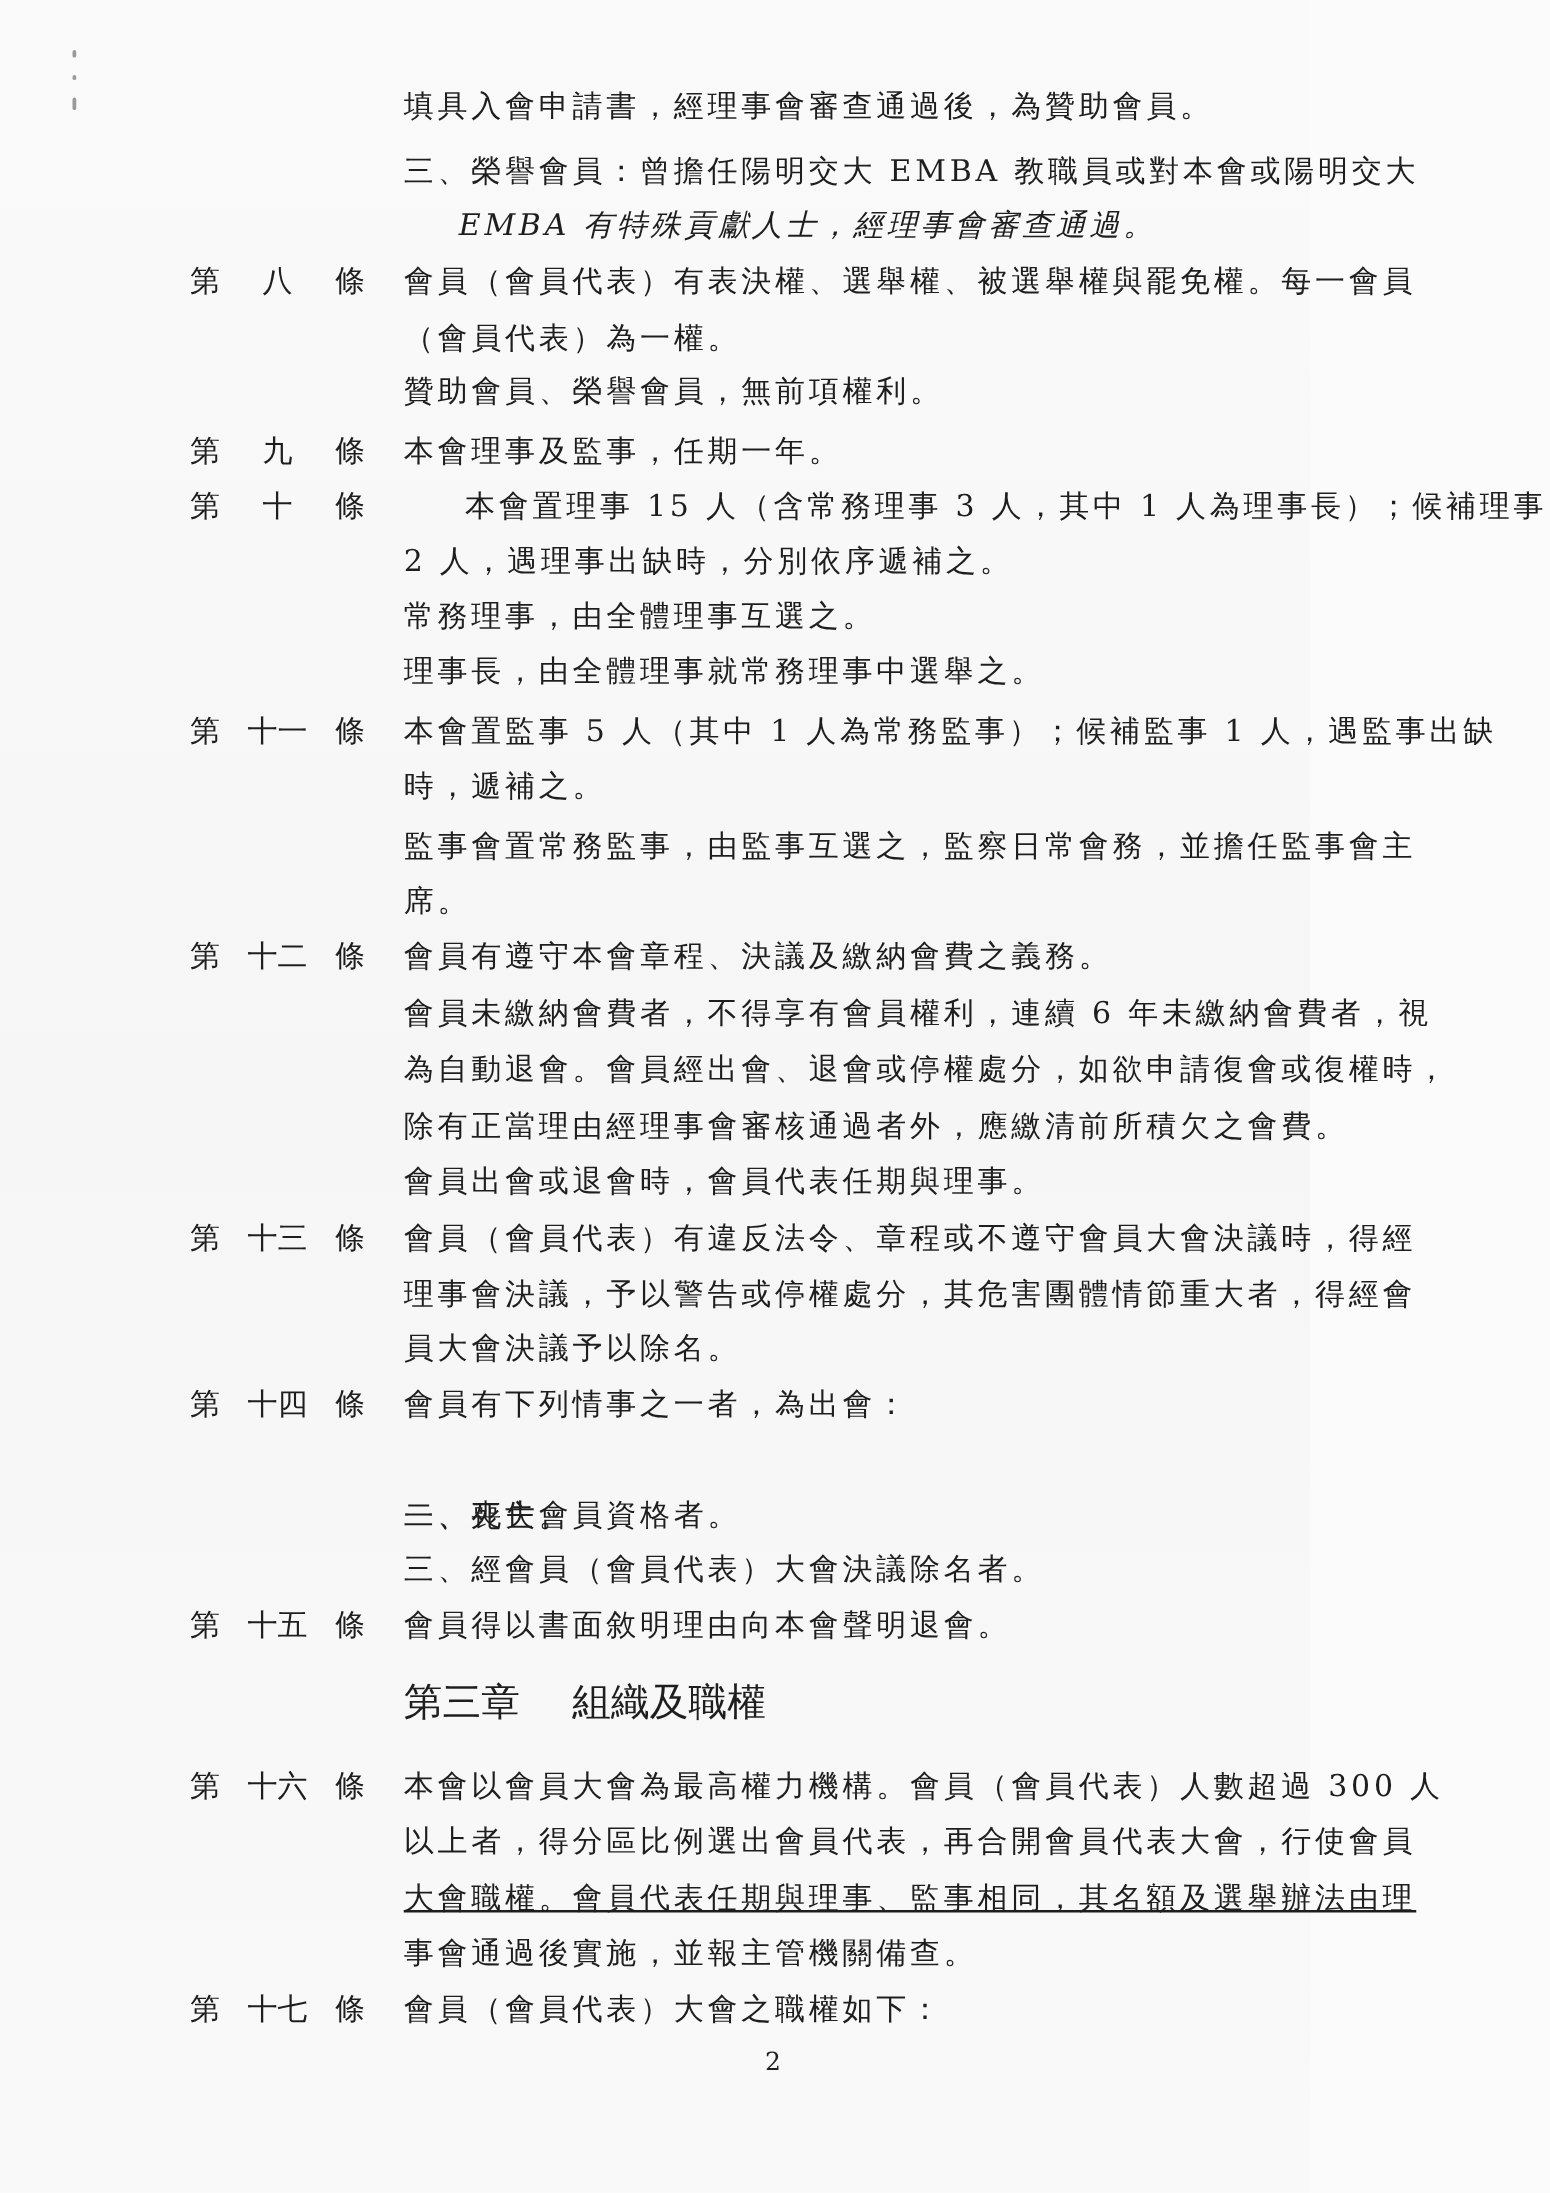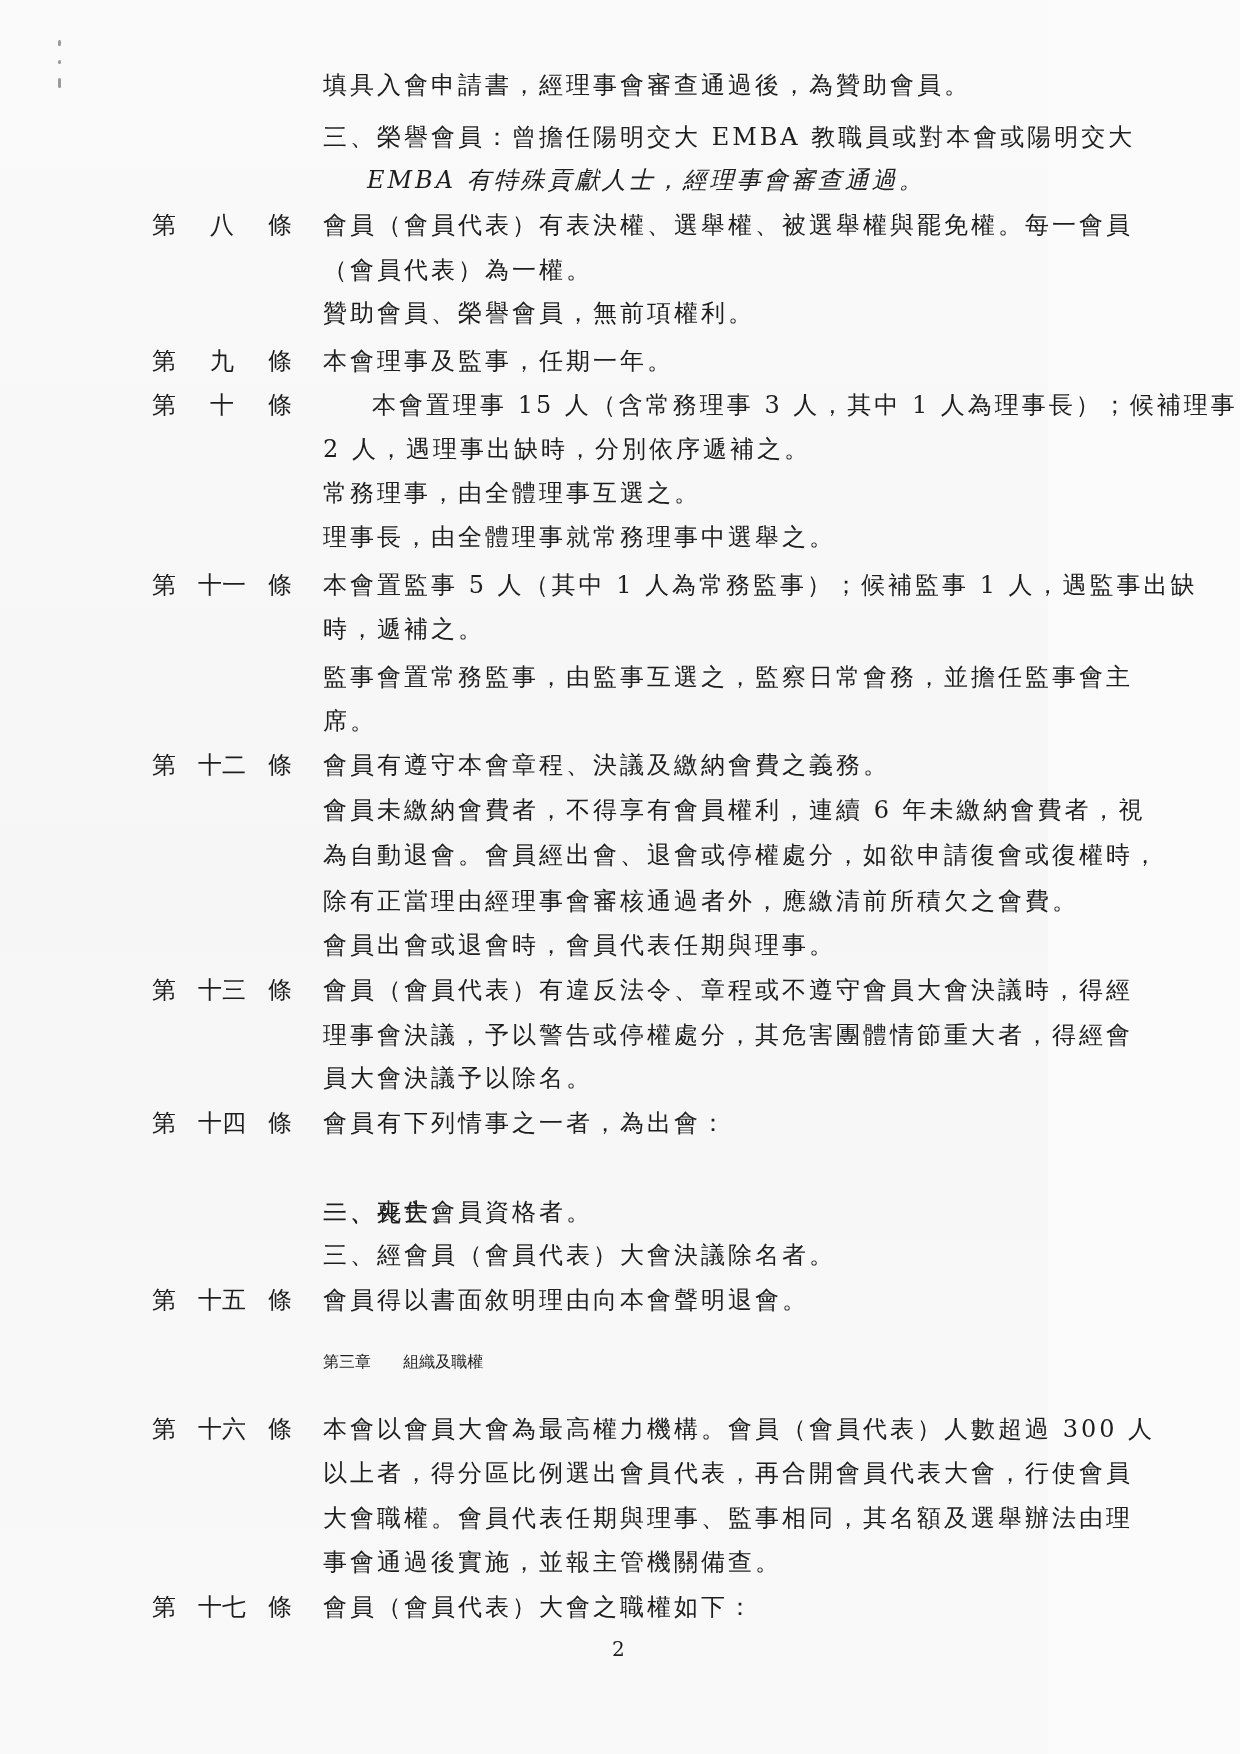--- a/index.html
+++ b/index.html
@@ -31,21 +31,21 @@
     font-size: 24px;
     line-height: 30px;
     white-space: nowrap;
     width: 140px;
     display: flex;
     justify-content: space-between;
   }
   .label span { display: inline-block; }
   .chapter {
     position: absolute;
-    font-size: 16px; line-height: 30px; white-space: nowrap;
+    font-size: 31px; line-height: 30px; white-space: nowrap;
   }
   .pagenum {
     position: absolute; left: 612px; top: 1637px;
     font-size: 20px; line-height: 24px;
   }
 </style>
 </head>
 <body>
 
 <div class="page">
@@ -122,21 +122,21 @@
         <span>條</span>
       </div>
       <div class="line" style="top: 1285px; left: 323px;">會員得以書面敘明理由向本會聲明退會。</div>
       <div class="label" style="top: 1414px;">
         <span>第</span>
         <span>十六</span>
         <span>條</span>
       </div>
       <div class="line" style="top: 1414px; left: 323px;">本會以會員大會為最高權力機構。會員（會員代表）人數超過 300 人</div>
       <div class="line" style="top: 1458px; left: 323px;">以上者，得分區比例選出會員代表，再合開會員代表大會，行使會員</div>
-      <div class="line" style="top: 1503px; left: 323px;">大會職權。會員代表任期與理事、監事相同，其名額及選舉辦法由理</div>
+      <div class="line" style="top: 1503px; left: 323px; text-decoration: underline;">大會職權。會員代表任期與理事、監事相同，其名額及選舉辦法由理</div>
       <div class="line" style="top: 1547px; left: 323px;">事會通過後實施，並報主管機關備查。</div>
       <div class="label" style="top: 1592px;">
         <span>第</span>
         <span>十七</span>
         <span>條</span>
       </div>
       <div class="line" style="top: 1592px; left: 323px;">會員（會員代表）大會之職權如下：</div>
     </div>
 
   <div class="chapter" style="left:323px;top:1347px;">

